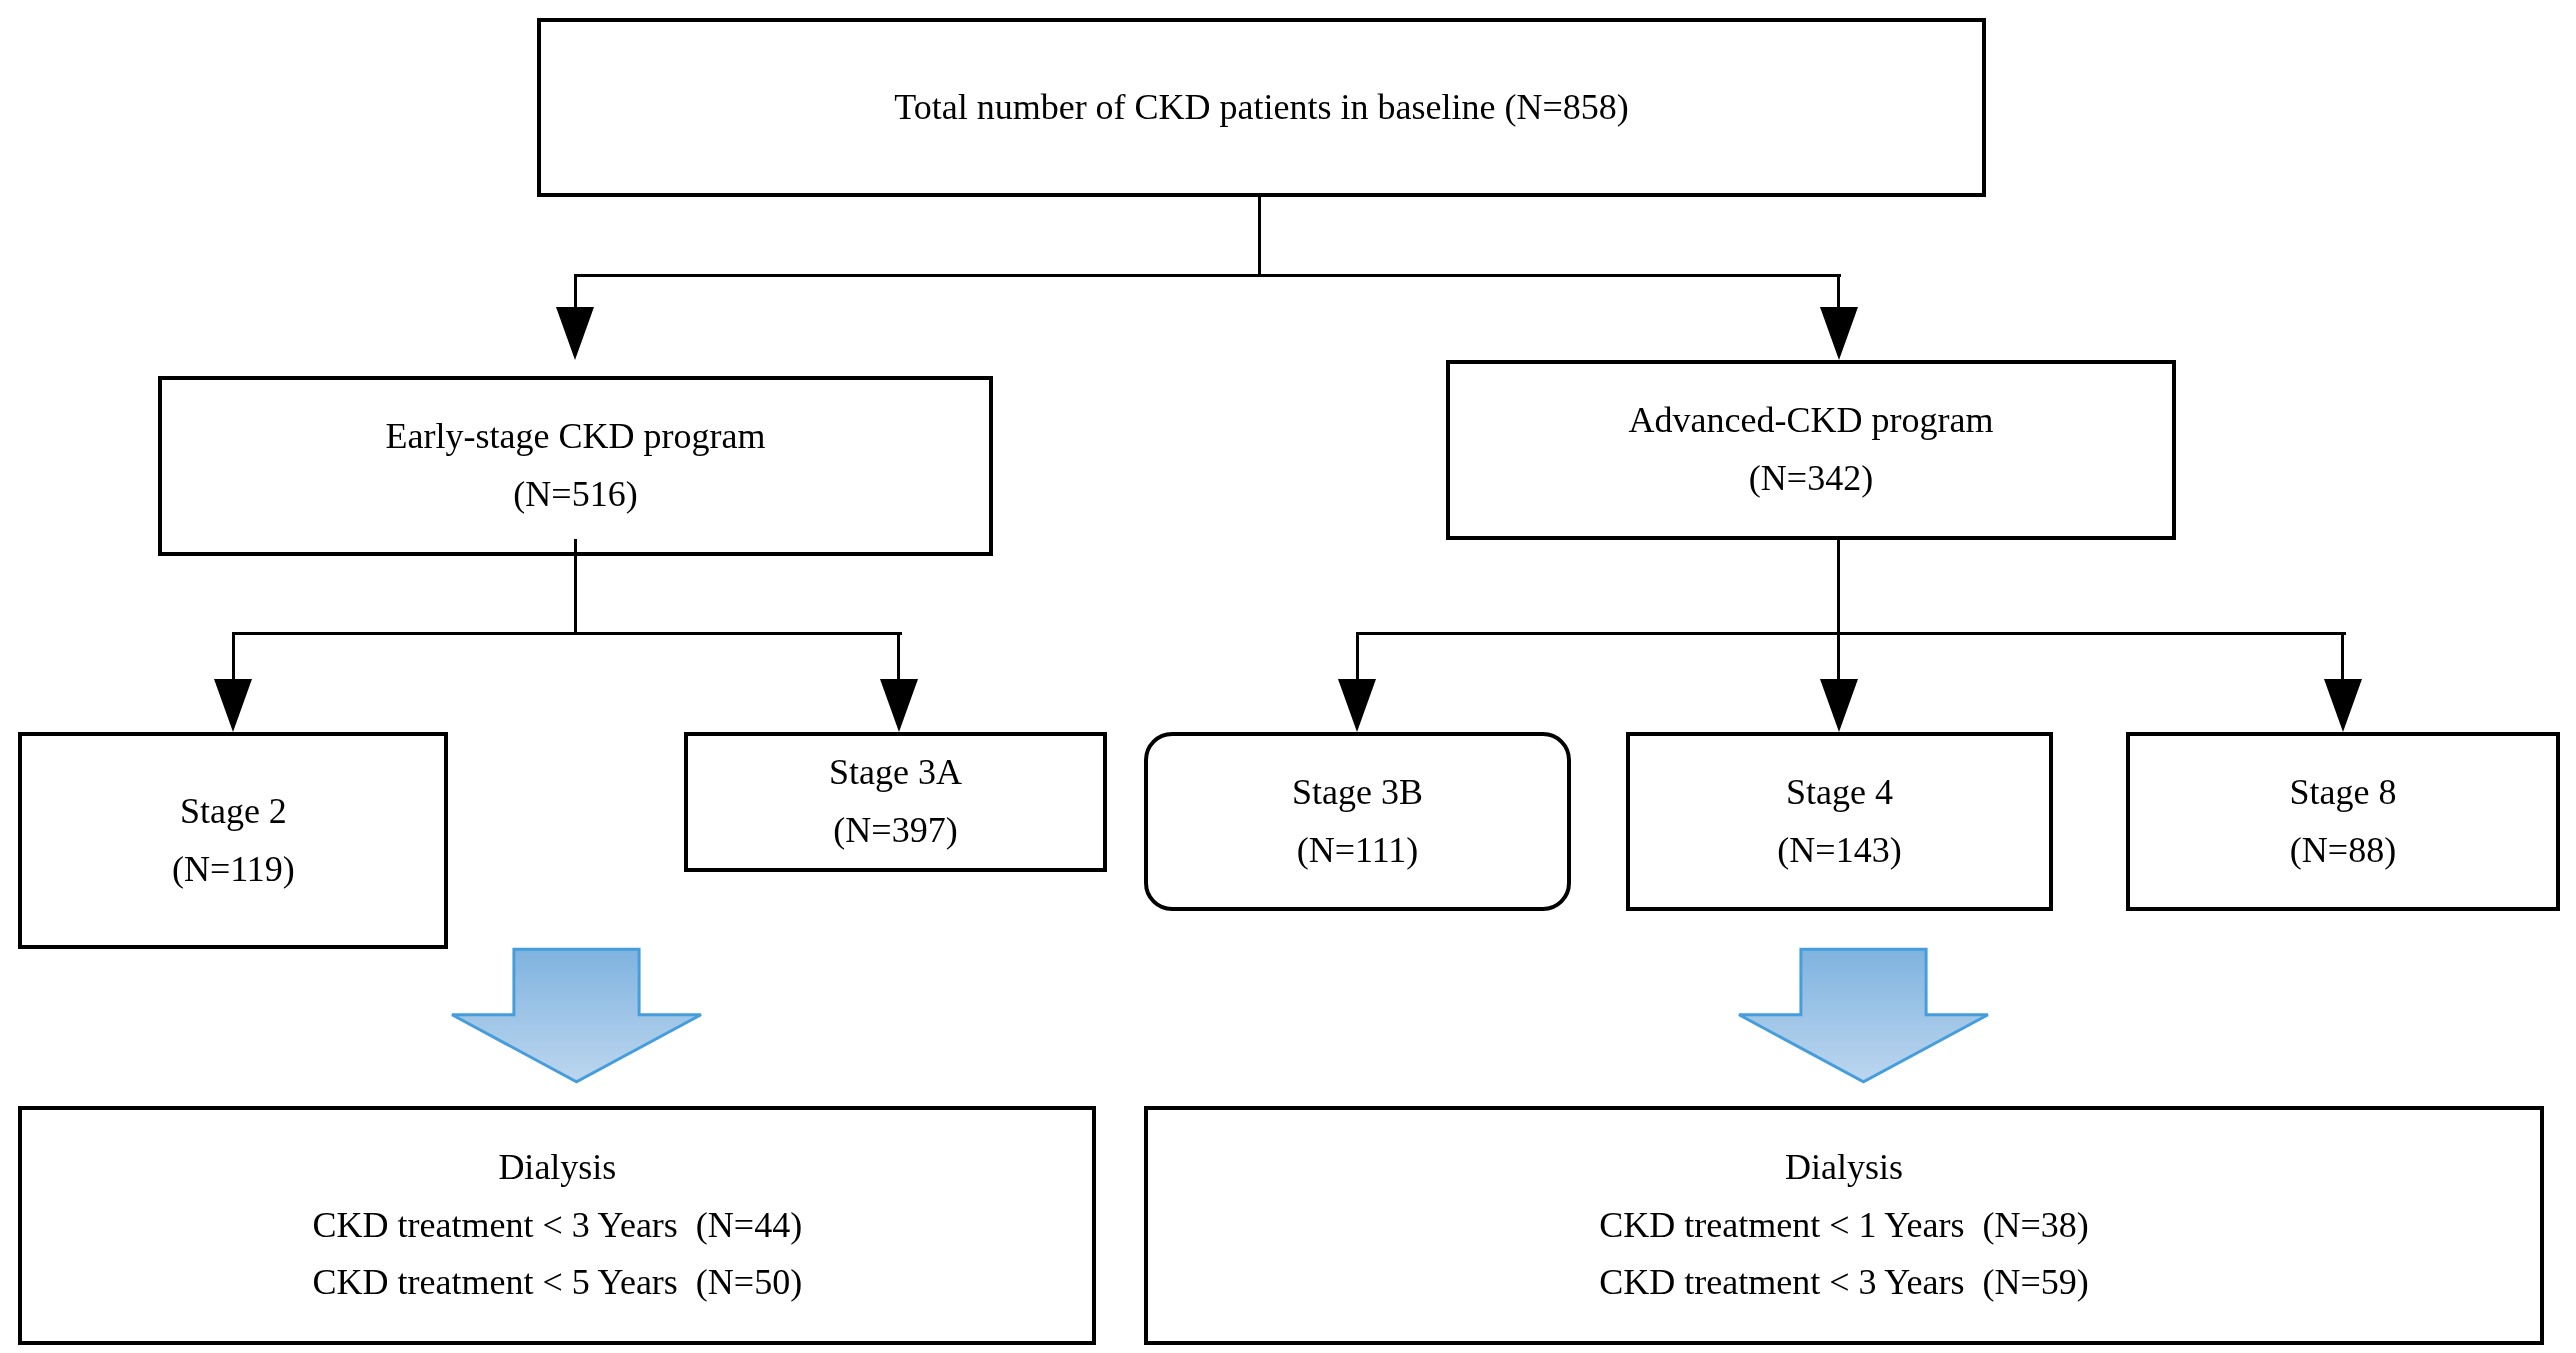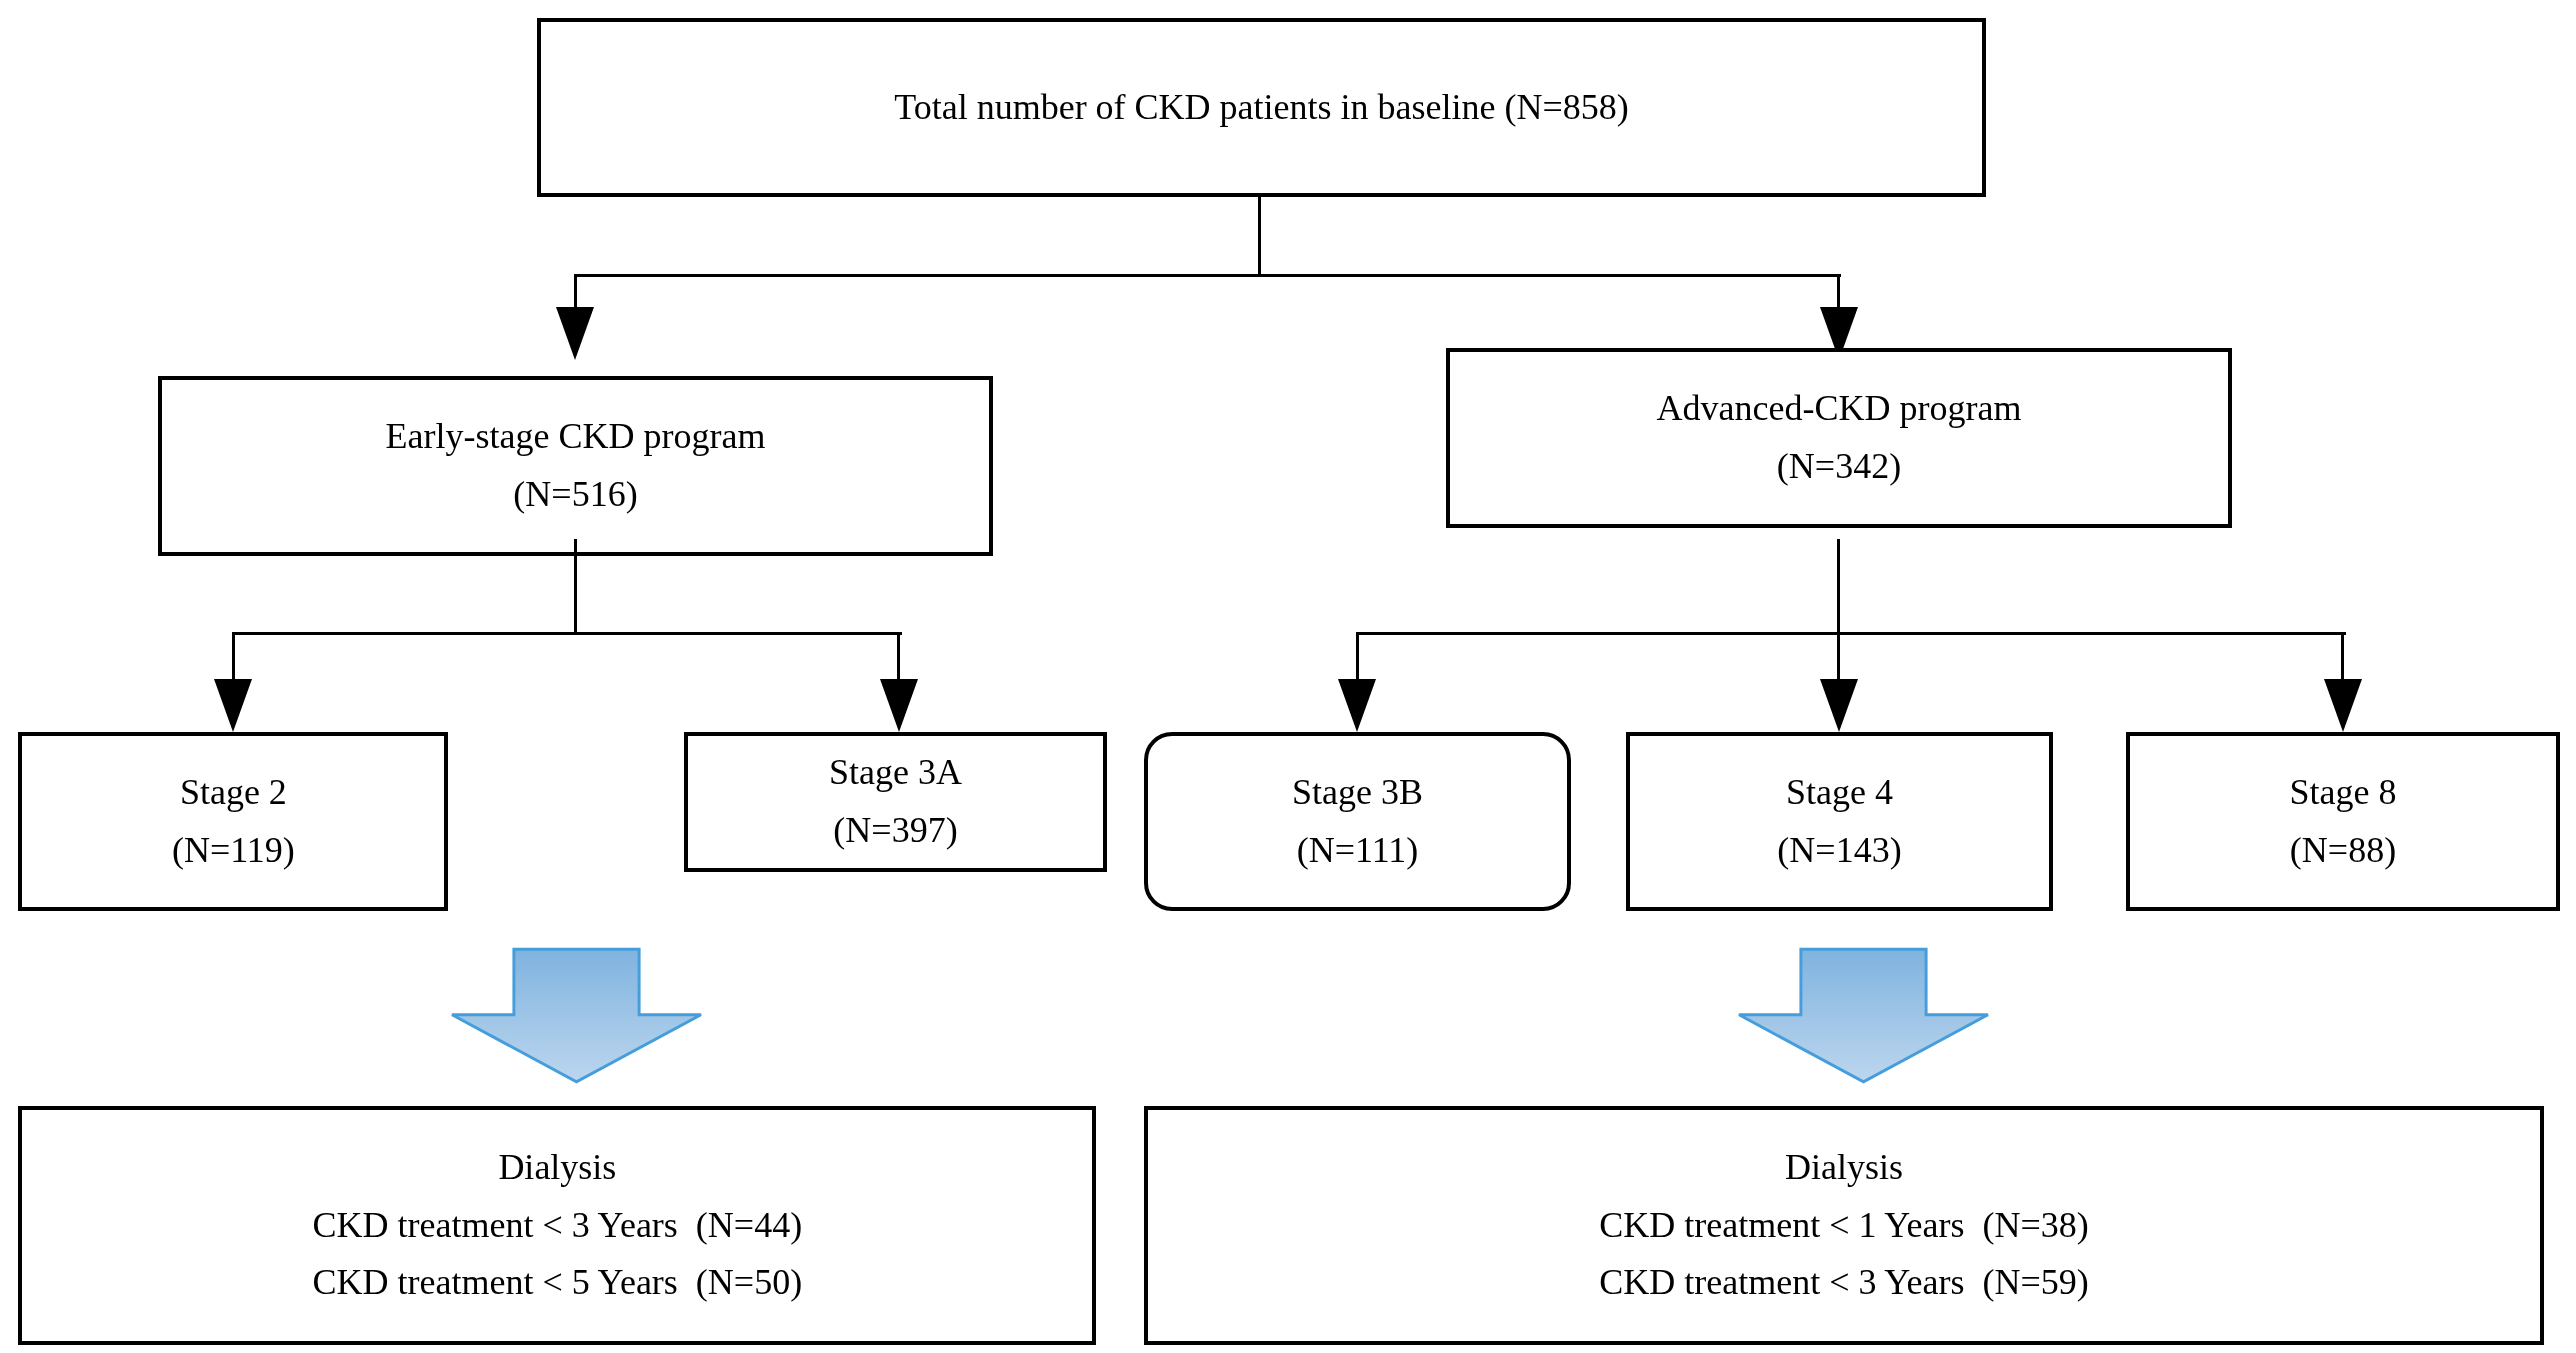--- a/index.html
+++ b/index.html
@@ -70,41 +70,41 @@
   <div class="hline" style="left:574px; top:274px; width:1267px;"></div>
   <div class="vline" style="left:574px; top:274px; height:35px;"></div>
   <div class="ahead" style="left:556px; top:307px;"></div>
   <div class="vline" style="left:1837px; top:274px; height:35px;"></div>
   <div class="ahead" style="left:1820px; top:307px;"></div>
 
   <div class="box" style="left:158px; top:360px; width:835px; height:180px;margin-top:16px;">
     <span class="line">Early-stage CKD program</span>
     <span class="line">(N=516)</span>
   </div>
-  <div class="box" style="left:1446px; top:348px; width:786px; height:180px;">
+  <div class="box" style="left:1446px; top:360px; width:730px; height:180px;">
     <span class="line">Advanced-CKD program</span>
     <span class="line">(N=342)</span>
   </div>
 
   <div class="vline" style="left:574px; top:539px; height:96px;"></div>
   <div class="hline" style="left:232px; top:632px; width:670px;"></div>
   <div class="vline" style="left:232px; top:632px; height:49px;"></div>
   <div class="ahead" style="left:214px; top:679px;"></div>
   <div class="vline" style="left:897px; top:632px; height:49px;"></div>
   <div class="ahead" style="left:880px; top:679px;"></div>
 
   <div class="vline" style="left:1837px; top:539px; height:141px;"></div>
   <div class="hline" style="left:1356px; top:632px; width:990px;"></div>
   <div class="vline" style="left:1356px; top:632px; height:49px;"></div>
   <div class="ahead" style="left:1338px; top:679px;"></div>
   <div class="ahead" style="left:1820px; top:679px;"></div>
   <div class="vline" style="left:2341px; top:632px; height:49px;"></div>
   <div class="ahead" style="left:2324px; top:679px;"></div>
 
-  <div class="box" style="left:18.4px; top:732px; width:430px; height:179px;">
+  <div class="box" style="left:18.4px; top:732px; width:430px; height:217px;">
     <span class="line">Stage 2</span>
     <span class="line">(N=119)</span>
   </div>
   <div class="box" style="left:684px; top:732px; width:423px; height:140px;">
     <span class="line">Stage 3A</span>
     <span class="line">(N=397)</span>
   </div>
   <div class="box" style="left:1144px; top:732px; width:427px; height:179px;border-radius:28px;">
     <span class="line">Stage 3B</span>
     <span class="line">(N=111)</span>

